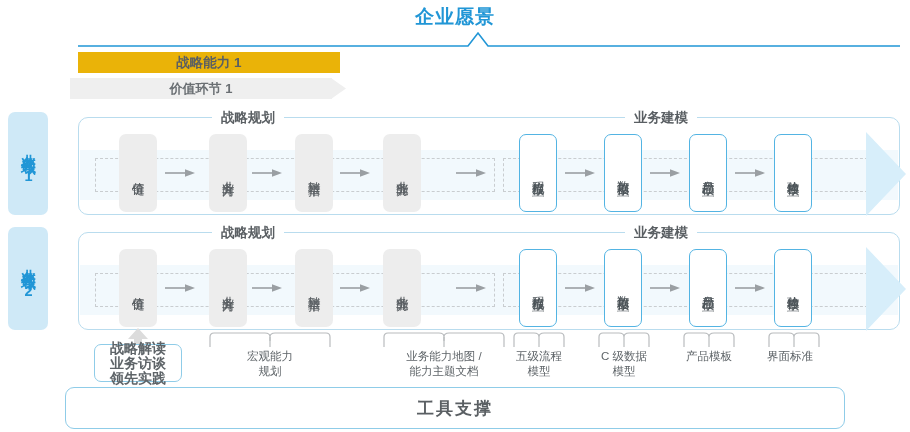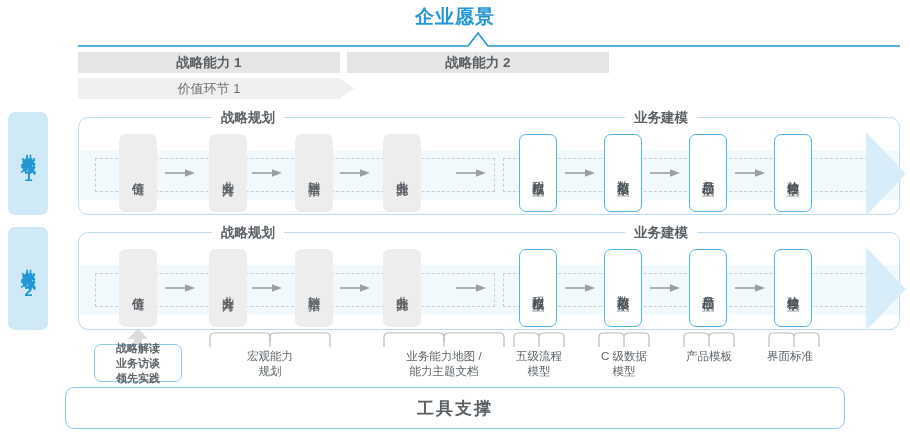--- a/index.html
+++ b/index.html
@@ -13,21 +13,21 @@
 
   
   .title-row{
     position:absolute; left:0; top:4px; width:910px;
     display:flex; justify-content:center; gap:24px;
     font-size:19px; font-weight:bold; color:#2196d6; letter-spacing:1px;
   }
   .title-connector{ position:absolute; left:78px; top:30px; width:822px; height:22px; }
 
   
-  .band-cap{ position:absolute; height:21px; background:#e5e5e5;
+  .band-cap{ position:absolute; height:21px; background:#eab308;
              display:flex; align-items:center; justify-content:center;
              font-size:13.5px; font-weight:bold; color:#5a5f63; }
   .band-val{ position:absolute; height:21px; background:#efefef;
              display:flex; align-items:center; justify-content:center;
              font-size:13px; color:#6a6f73; }
   .band-val .vtxt{ position:relative; z-index:2; }
   .band-val .arrowtip{
     position:absolute; right:-14px; top:0; width:15px; height:21px;
     background:#efefef;
     clip-path:polygon(0 0, 100% 50%, 0 100%);
@@ -90,21 +90,21 @@
 
   
   .bracket{ position:absolute; }
   .blabel{
     position:absolute; text-align:center; font-size:11.5px; color:#5e6468;
     line-height:15px;
   }
   .tool-box{
     position:absolute; border:1px solid #8fcce8; border-radius:7px;
     background:#ffffff; display:flex; align-items:center; justify-content:center;
-    text-align:center; font-size:11px; color:#5e6468; line-height:15px;
+    text-align:center; font-size:14px; color:#5e6468; line-height:15px;
     font-weight:bold;
   }
   .up-arrow{ position:absolute; }
 
   
   .support-bar{
     position:absolute; left:65px; top:387px; width:780px; height:42px;
     border:1px solid #8fcce8; border-radius:9px; background:#ffffff;
     display:flex; align-items:center; justify-content:center;
     font-size:17px; font-weight:bold; color:#5a5f63; letter-spacing:2px;
@@ -119,25 +119,22 @@
     <div>企业愿景</div>
   </div>
 
   <svg class="title-connector" viewBox="0 0 822 22">
     <path d="M0,16 L390,16 L400,3 L410,16 L822,16" fill="none" stroke="#2196d6" stroke-width="1.6"></path>
   </svg>
 
   <div class="band-cap" style="left:78px; top:52px; width:262px;">
     <span>战略能力 1</span>
   </div>
-  <div class="band-cap" style="left:347px; top:52px; width:262px;">
-    <span>战略能力 2</span>
-  </div>
-
-  <div class="band-val" style="left:78px; top:78px; width:262px;">
+
+  <div class="band-val" style="left:70px; top:78px; width:262px;font-weight:bold;">
     <span class="vtxt">价值环节 1</span>
     <i class="arrowtip"></i>
   </div>
 
   <div class="domain-label" style="top:112px; height:103px;">
     <span>业务领域 1</span>
   </div>
   <div class="domain-label" style="top:227px; height:103px;">
     <span>业务领域 2</span>
   </div>

